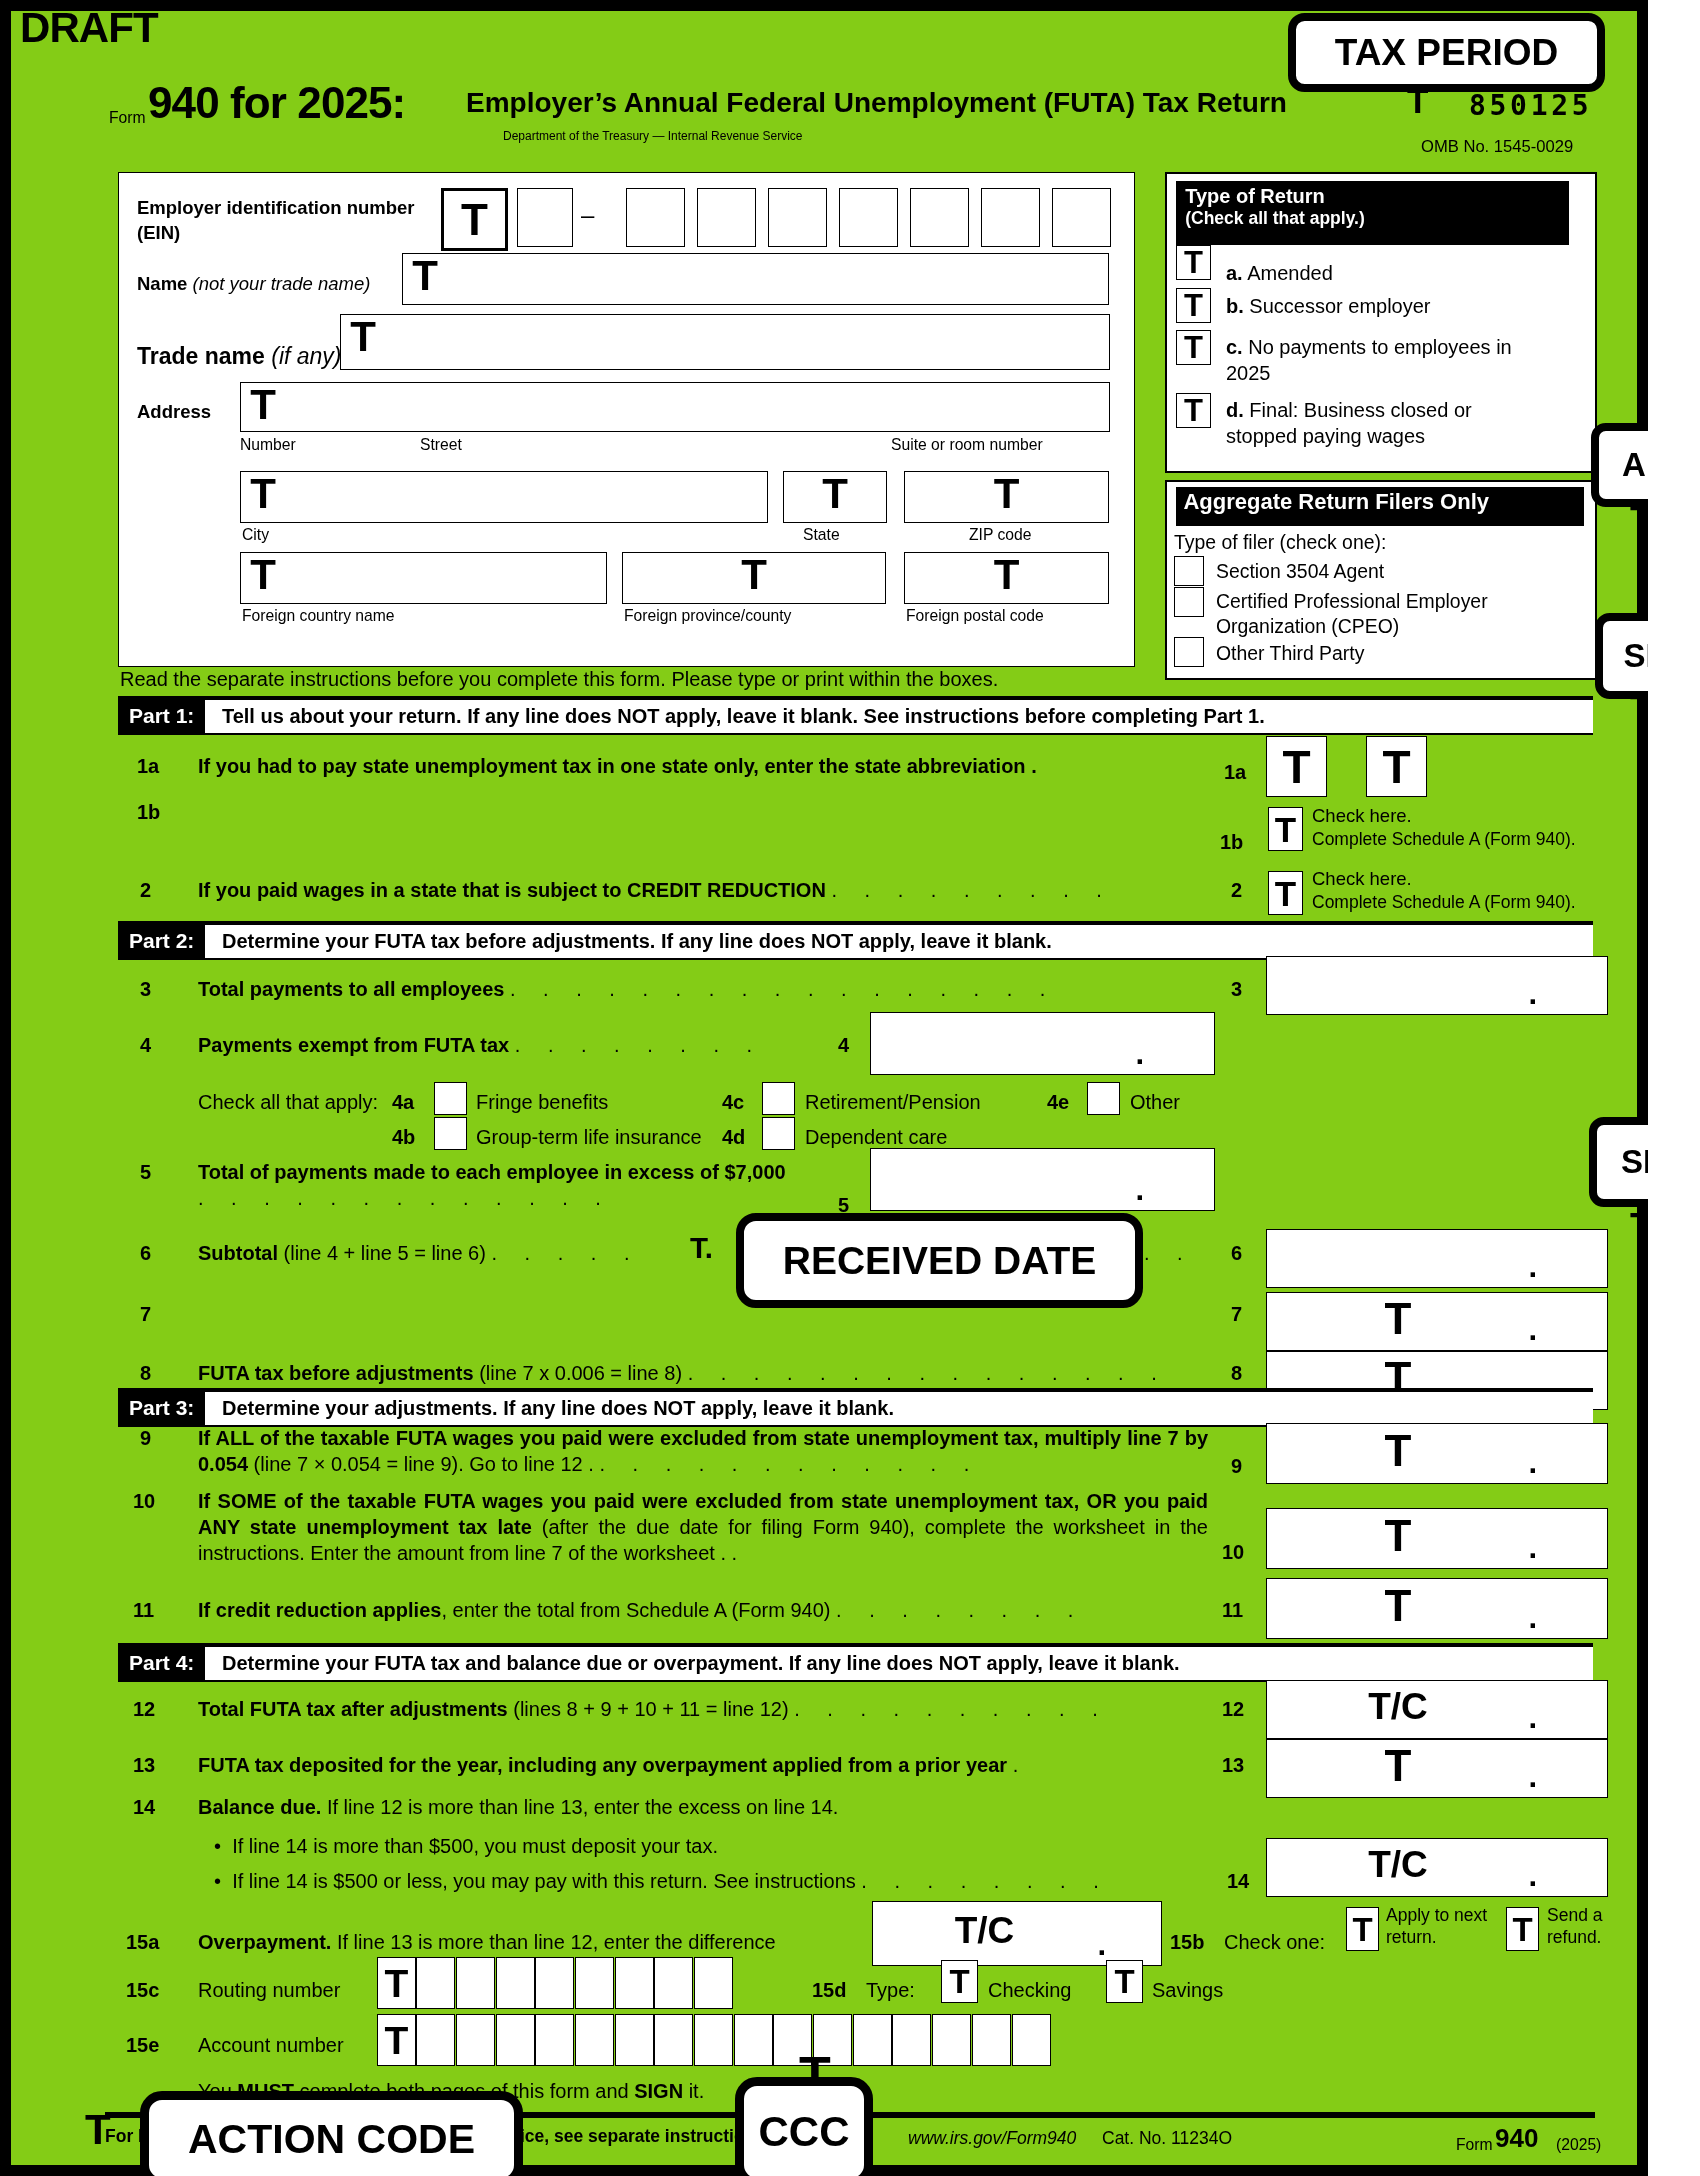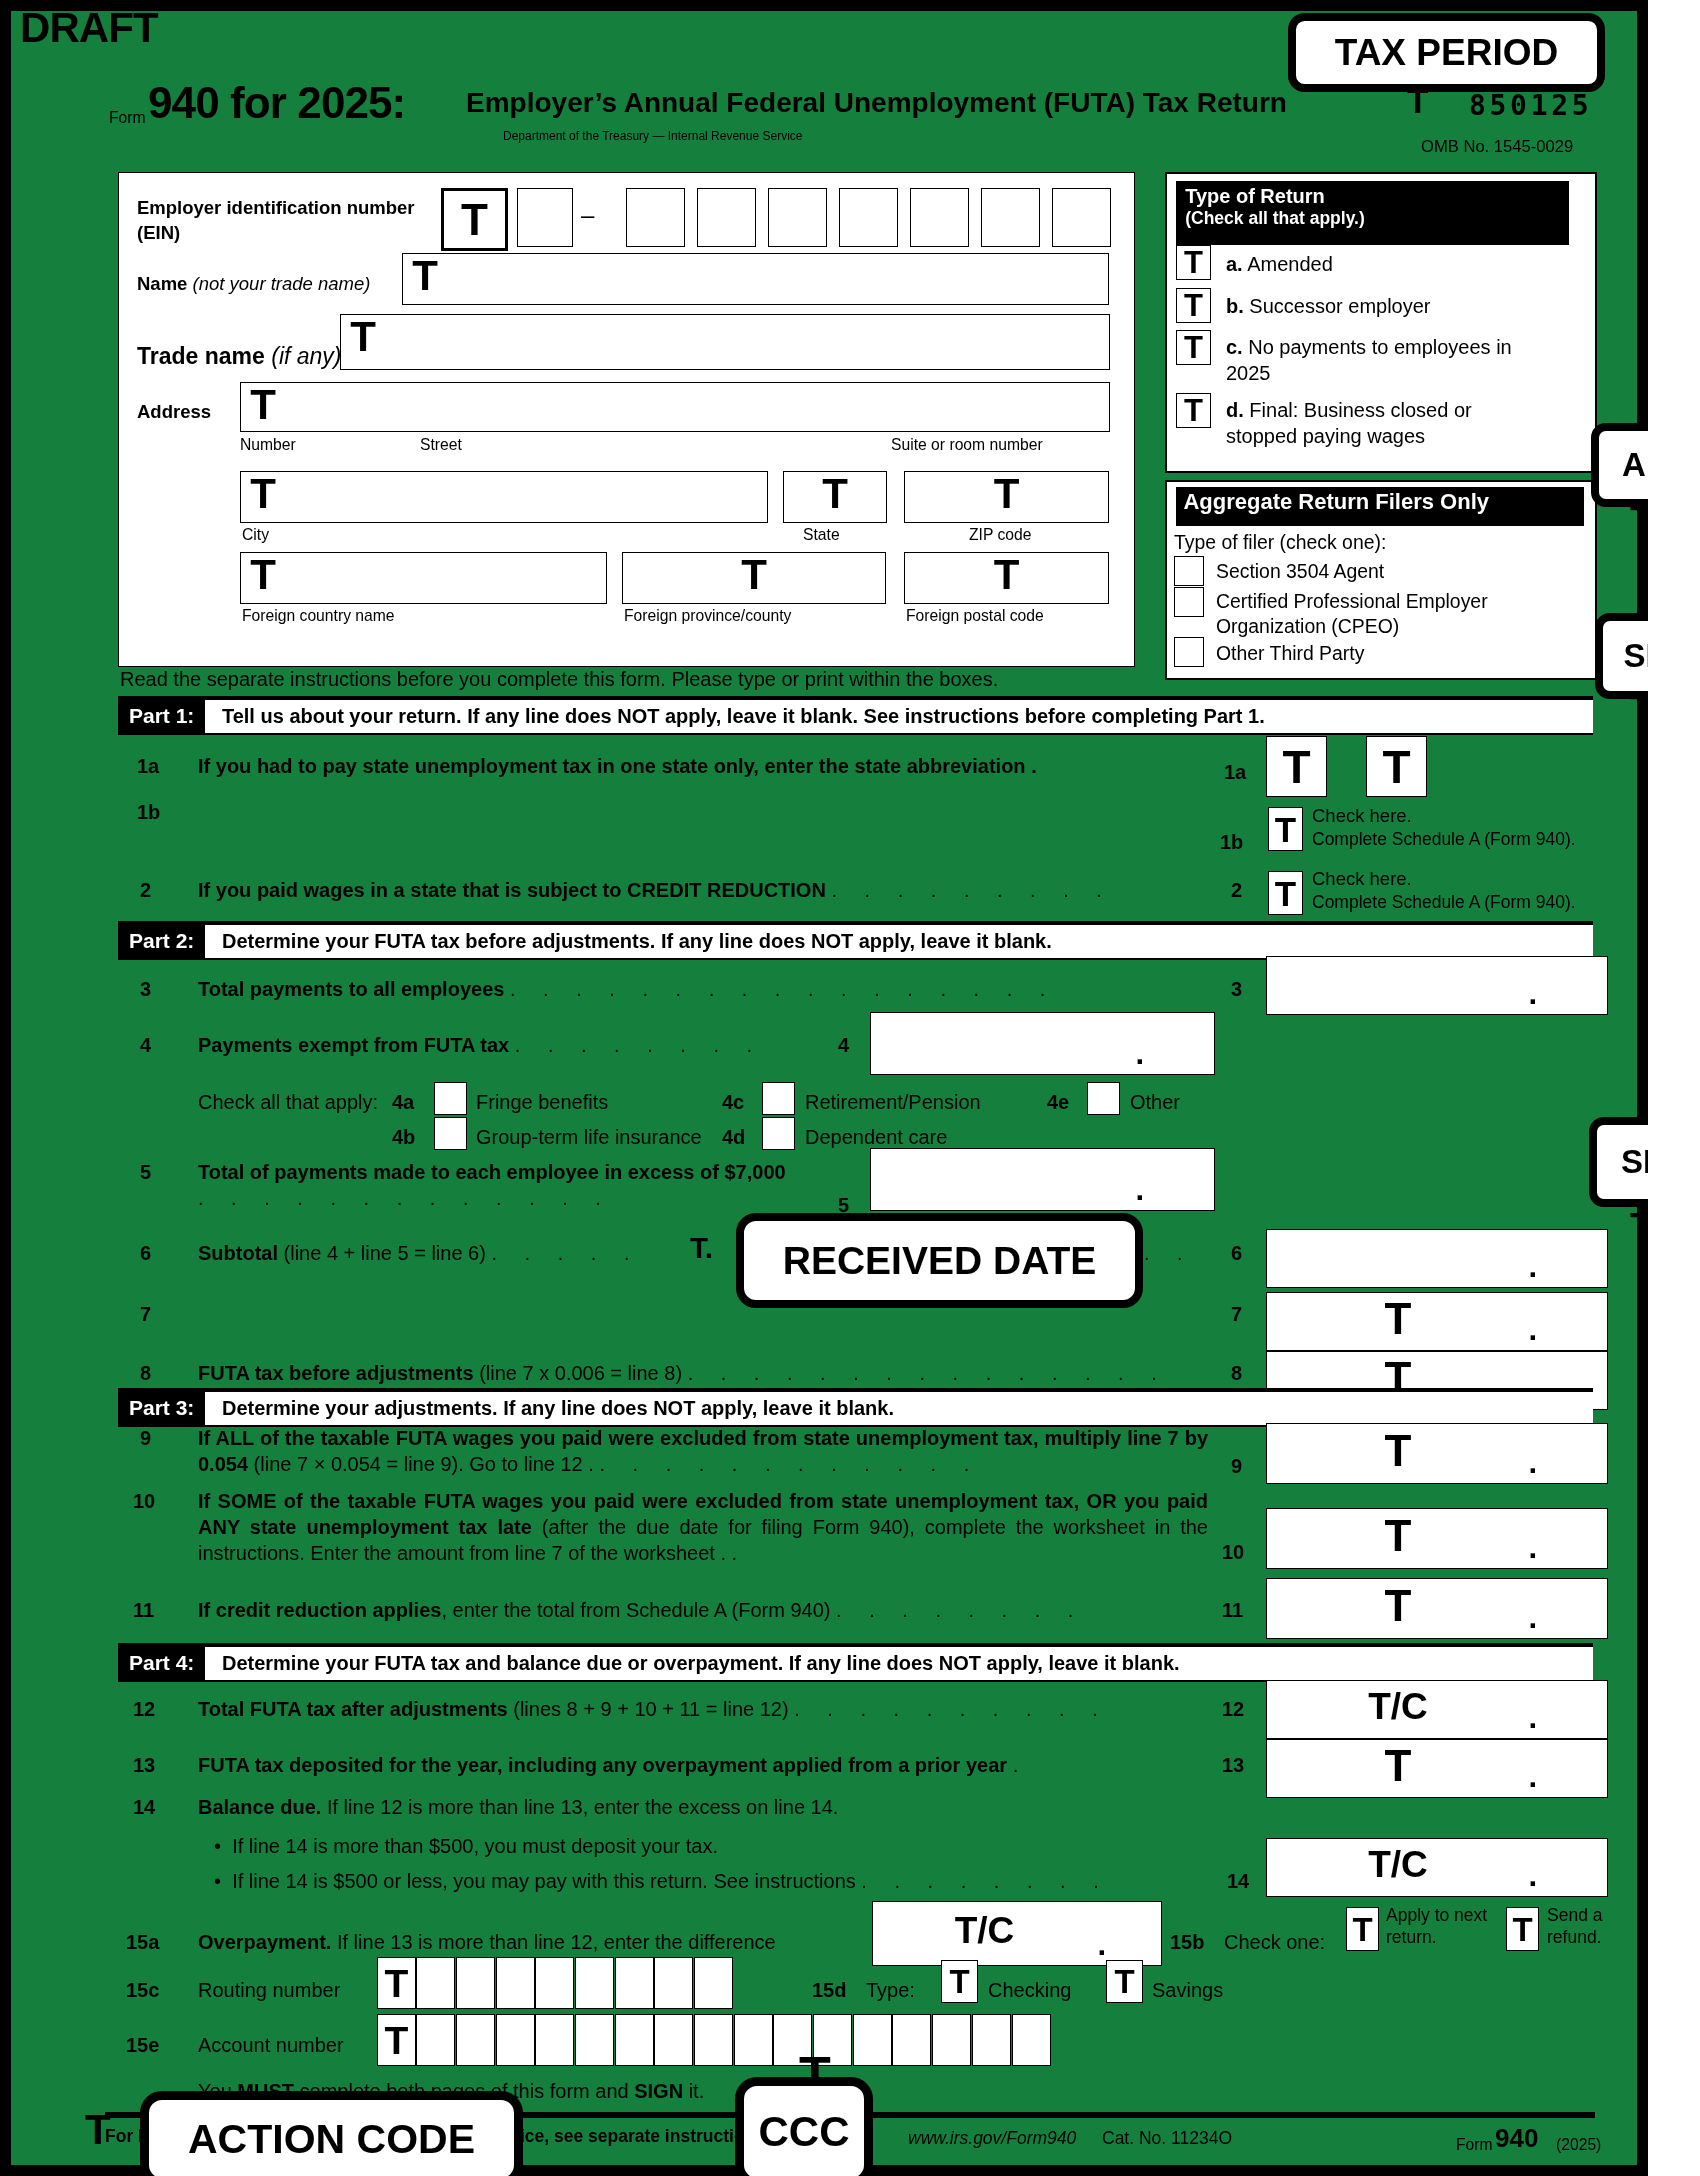--- a/index.html
+++ b/index.html
@@ -1,17 +1,17 @@
 <!DOCTYPE html>
 <html style="font-size:14.8px"><head>
 <meta charset="utf-8">
 <style>
   html,body{margin:0;padding:0}
   body{background:#fff}
-  .page{position:relative;width:1648px;height:2176px;background:#15803d;
+  .page{position:relative;width:1648px;height:2176px;background:#84cc16;
         font-family:"Liberation Sans",sans-serif;color:#000;overflow:hidden}
   .frame{position:absolute;inset:0;border:11px solid #000;pointer-events:none}
   .s{position:absolute;white-space:nowrap}
   .blk{position:absolute}
   .b{font-weight:700}
   .i{font-style:italic}
   .just{text-align:justify}
   .stamp{position:absolute;display:flex;align-items:center;justify-content:center;
          border:8.3px solid #000;border-radius:18.5px;background:#fff;font-weight:700;white-space:nowrap}
   .cb{position:absolute;border:1.8px solid #000;background:#fff;display:flex;align-items:center;
@@ -113,21 +113,21 @@
   <div class="sub" style="left:906px;top:607px">Foreign postal code</div>
 
   <div class="box" style="left:1165px;top:172px;width:428px;height:297px;border-width:2.3px"></div>
   <div class="band" style="left:1176px;top:181px;width:375px;height:57px;padding:3.7px 9.2px">
     <div style="font-size:20px">Type of Return</div>
     <div style="font-size:17.5px">(Check all that apply.)</div>
   </div>
   <div class="cb" style="left:1176px;top:245px;width:33px;height:33px;font-size:31px">
       <span>T</span>
     </div>
-  <div class="ln" style="left:1226px;top:251px"><span class="b">a.</span> <span>Amended</span></div>
+  <div class="ln" style="left:1226px;top:260px"><span class="b">a.</span> <span>Amended</span></div>
   <div class="cb" style="left:1176px;top:288px;width:33px;height:33px;font-size:31px">
       <span>T</span>
     </div>
   <div class="ln" style="left:1226px;top:293px"><span class="b">b.</span> <span>Successor employer</span></div>
   <div class="cb" style="left:1176px;top:330px;width:33px;height:33px;font-size:31px">
       <span>T</span>
     </div>
   <div class="ln" style="left:1226px;top:334px;width:330px;white-space:normal"><span class="b">c.</span> <span>No payments to employees in 2025</span></div>
   <div class="cb" style="left:1176px;top:393px;width:33px;height:33px;font-size:31px">
       <span>T</span>

